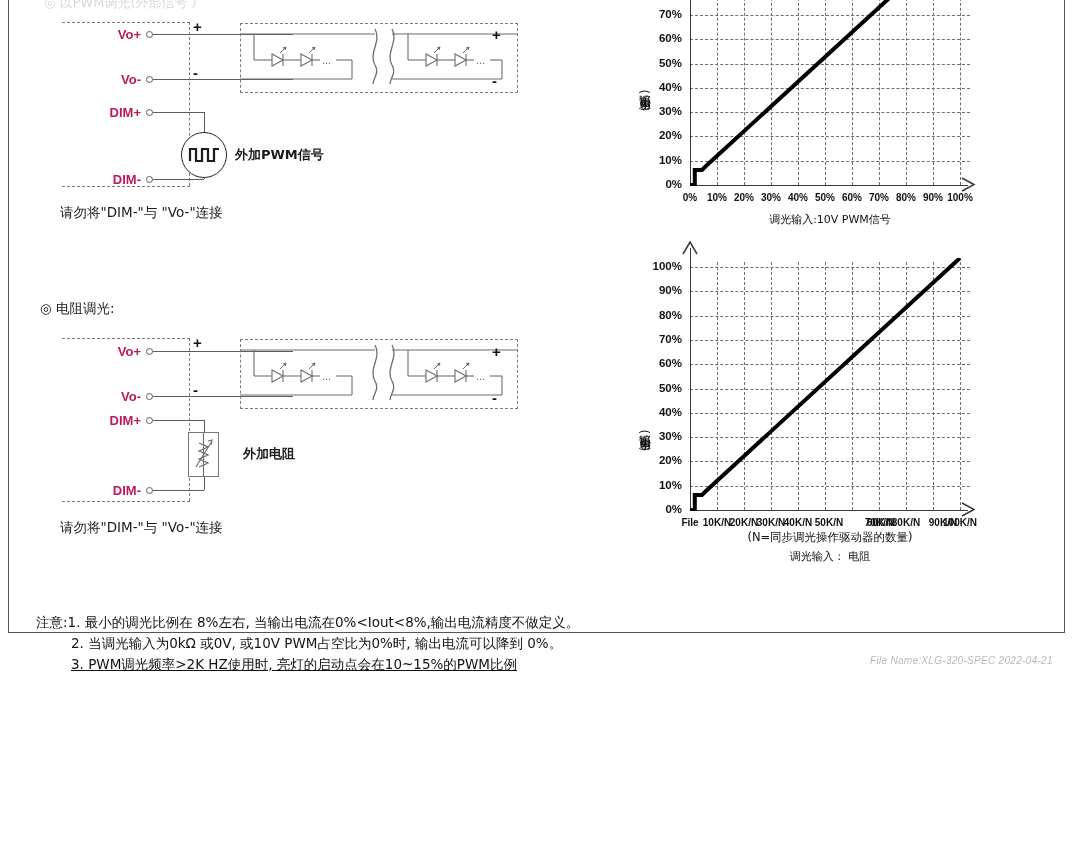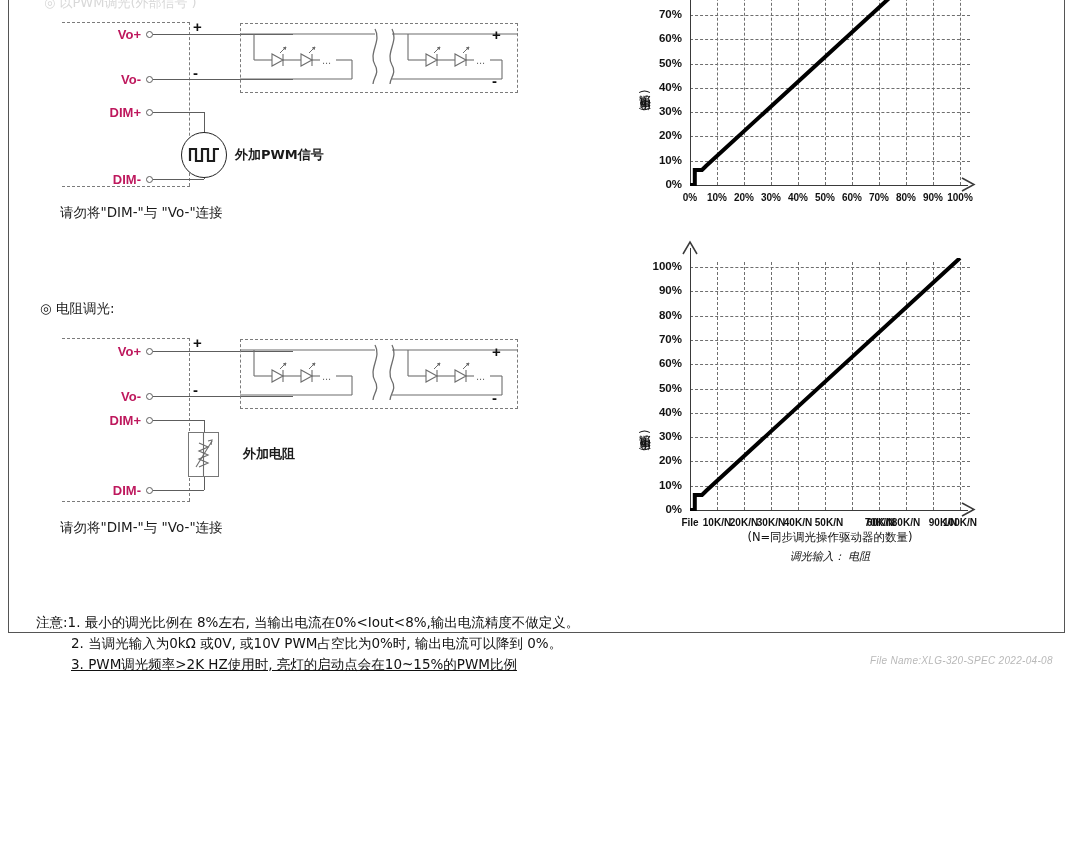--- a/index.html
+++ b/index.html
@@ -283,20 +283,21 @@
         <div class="xtick" style="left: 109px; top: 252px; width: 30px;">20%</div>
         <div class="xtick" style="left: 136px; top: 252px; width: 30px;">30%</div>
         <div class="xtick" style="left: 163px; top: 252px; width: 30px;">40%</div>
         <div class="xtick" style="left: 190px; top: 252px; width: 30px;">50%</div>
         <div class="xtick" style="left: 217px; top: 252px; width: 30px;">60%</div>
         <div class="xtick" style="left: 244px; top: 252px; width: 30px;">70%</div>
         <div class="xtick" style="left: 271px; top: 252px; width: 30px;">80%</div>
         <div class="xtick" style="left: 298px; top: 252px; width: 30px;">90%</div>
         <div class="xtick" style="left: 325px; top: 252px; width: 30px;">100%</div>
       </div>
+    <div class="xcaption cn" style="left:70px;top:272px;width:280px;">调光输入:10V PWM信号</div>
   </div>
 
   <div class="chart" style="left:620px;top:240px;width:460px;height:330px;">
 
     <div class="ylabel cn" style="left:18px;top:90px;height:130px;font-size:11.5px;">输出电流 (%)</div>
 
     <div id="c2y">
         <div class="ytick" style="left: 0px; top: 263px; width: 62px;">0%</div>
         <div class="ytick" style="left: 0px; top: 238.7px; width: 62px;">10%</div>
         <div class="gl" style="left: 70px; top: 245.7px; width: 280px;"></div>
@@ -352,24 +353,24 @@
         <div class="xtick" style="left: 134px; top: 277px; width: 34px;">30K/N</div>
         <div class="xtick" style="left: 161px; top: 277px; width: 34px;">40K/N</div>
         <div class="xtick" style="left: 188px; top: 277px; width: 42px;">50K/N</div>
         <div class="xtick" style="left: 215px; top: 277px; width: 34px; padding-left: 29px;">60K/N</div>
         <div class="xtick" style="left: 242px; top: 277px; width: 34px;">70K/N</div>
         <div class="xtick" style="left: 269px; top: 277px; width: 34px;">80K/N</div>
         <div class="xtick" style="left: 296px; top: 277px; width: 54px;">90K/N</div>
         <div class="xtick" style="left: 323px; top: 277px; width: 34px;">100K/N</div>
       </div>
     <div class="xcaption cn" style="left:50px;top:290px;width:320px;font-size:11.5px;">(N=同步调光操作驱动器的数量)</div>
-    <div class="xcaption cn" style="left:50px;top:309px;width:320px;font-style:italic;">调光输入： 电阻</div>
+    <div class="xcaption cn" style="left:50px;top:309px;width:320px;">调光输入： 电阻</div>
   </div>
 
   <div class="notes cn" style="left:36px;top:566px;width:740px;">
     <div><span>注意:</span><span>1. 最小的调光比例在 8%左右, 当输出电流在0%&lt;Iout&lt;8%,输出电流精度不做定义。</span></div>
     <div style="padding-left:35px;">2. 当调光输入为0kΩ 或0V, 或10V PWM占空比为0%时, 输出电流可以降到 0%。</div>
     <div style="padding-left:35px;text-decoration:underline;">3. PWM调光频率&gt;2K HZ使用时, 亮灯的启动点会在10~15%的PWM比例</div>
   </div>
 
-  <div class="footer" style="left:870px;top:655px;">File Name:XLG-320-SPEC 2022-04-08</div>
+  <div class="footer" style="left:870px;top:655px;">File Name:XLG-320-SPEC 2022-04-21</div>
 
 </div>
 
 </body></html>

